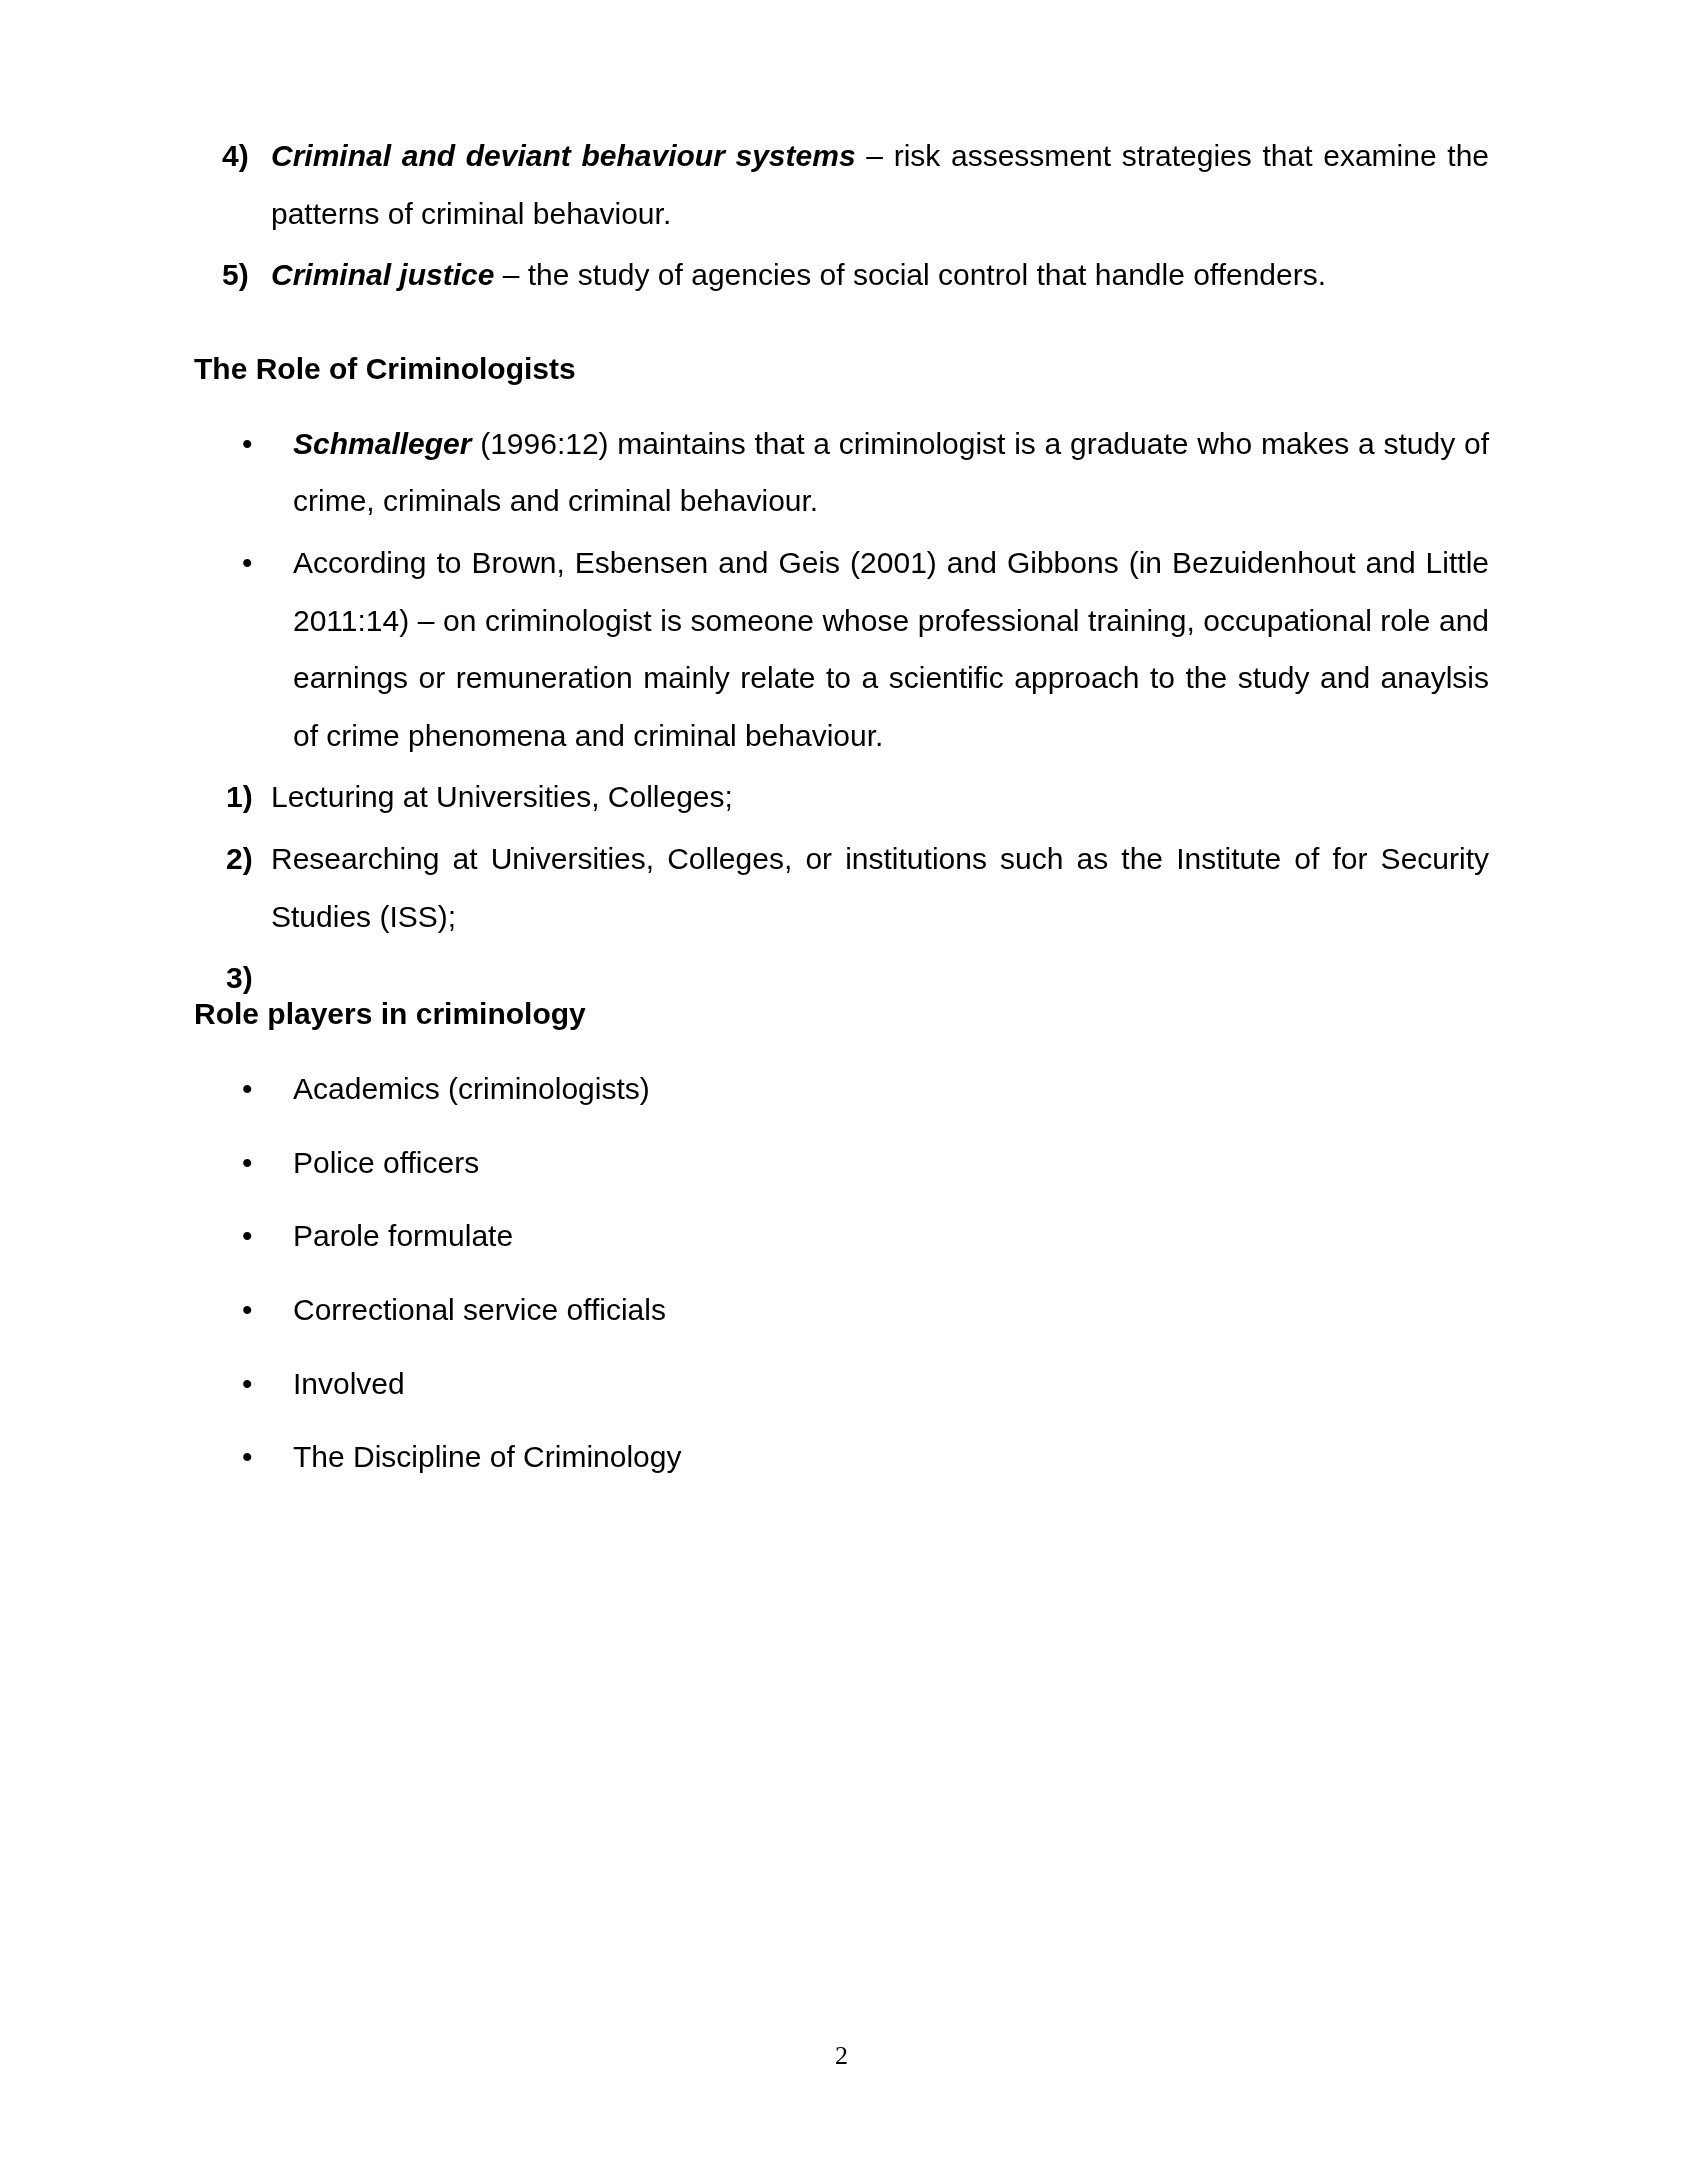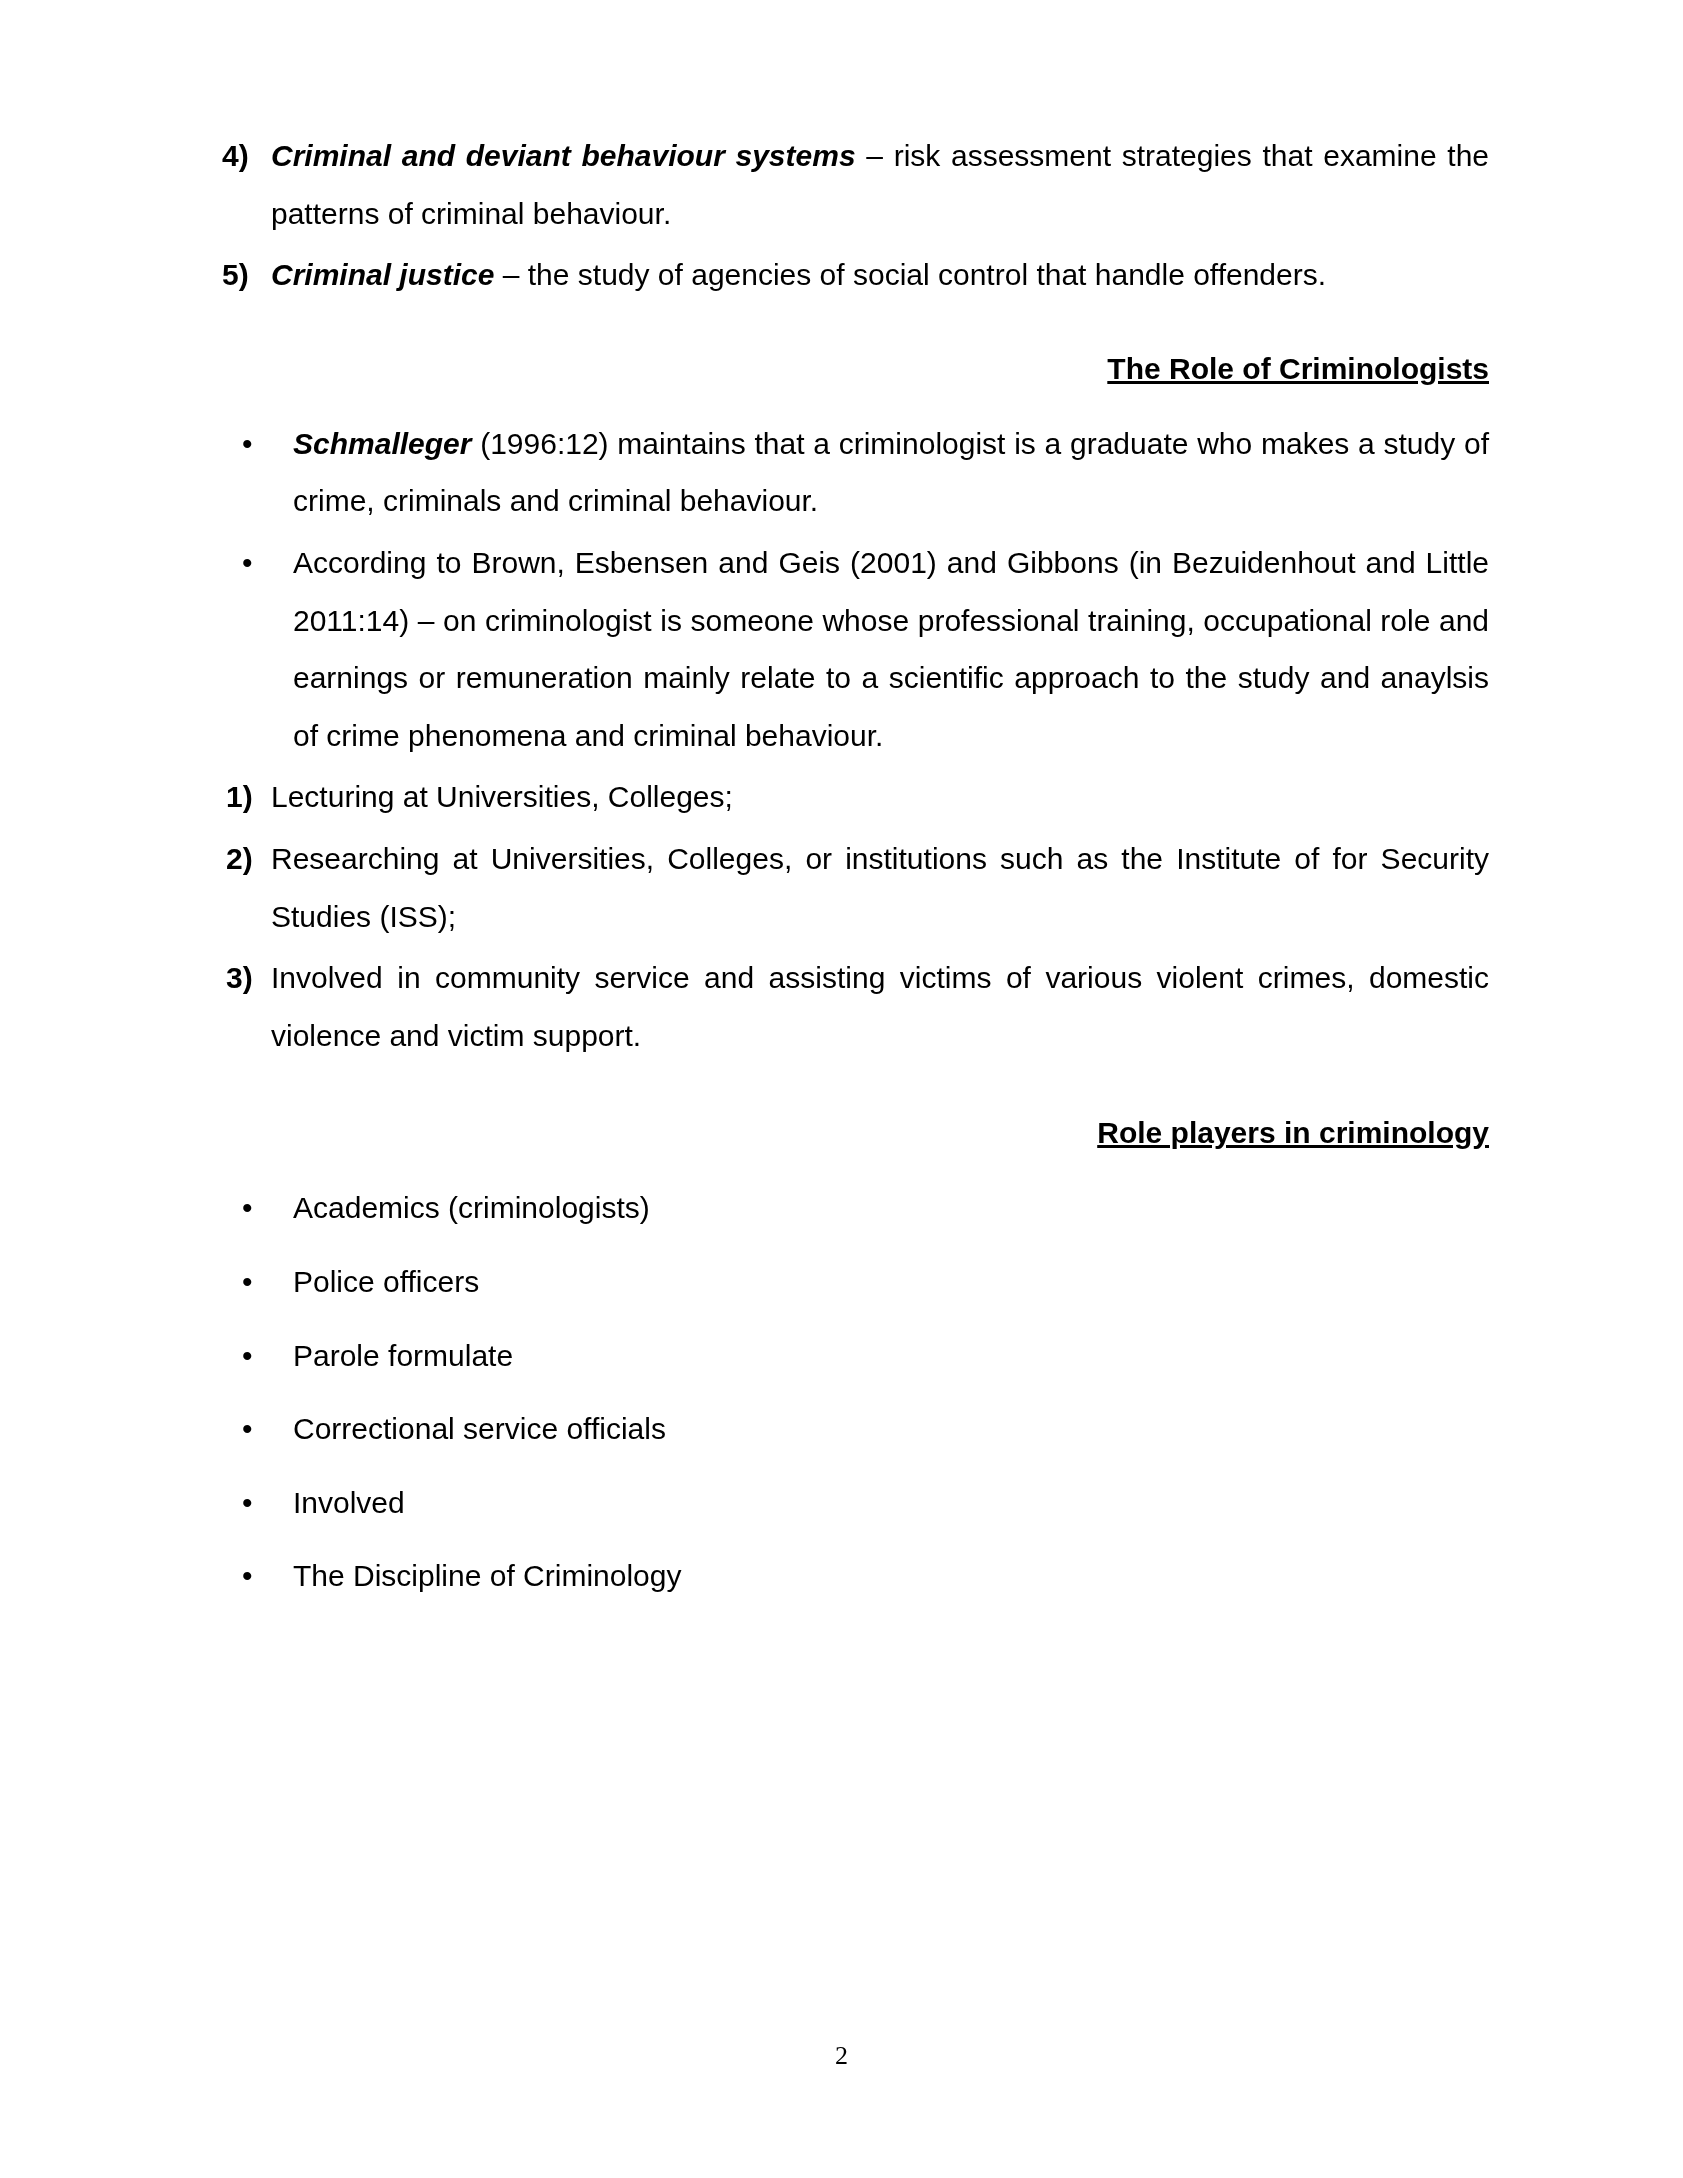--- a/index.html
+++ b/index.html
@@ -28,22 +28,21 @@
     text-align: justify;
     text-justify: inter-word;
   }
 
   
   .heading {
     font-weight: bold;
     font-size: 30px;
     line-height: 1.9;
     margin: 36px 0 18px 0;
-    text-align: right;
-    text-decoration: underline;
+    text-align: left;
   }
   .heading.tight-top { margin-top: 40px; }
 
   
   .para {
     margin: 26px 0 0 0;
     text-align: justify;
     text-justify: inter-word;
     line-height: 1.92;
   }
@@ -147,21 +146,21 @@
 
 
     <ol class="numlist indent-more block-sm">
       <li>
         <span class="marker">1)</span><span>Lecturing at Universities, Colleges;</span>
       </li>
       <li>
         <span class="marker">2)</span><span>Researching at Universities, Colleges, or institutions such as the Institute of for Security Studies (ISS);</span>
       </li>
       <li>
-        <span class="marker">3)</span><span>Involved in community service and assisting victims of various violent crimes, domestic violence and victim support.</span>
+        <span class="marker">3)</span>
       </li>
     </ol>
 
 
     <div class="heading tight-top">Role players in criminology</div>
 
     <ul class="bullets plain">
       <li>
         <span class="dot">•</span><span>Academics (criminologists)</span>
       </li>

